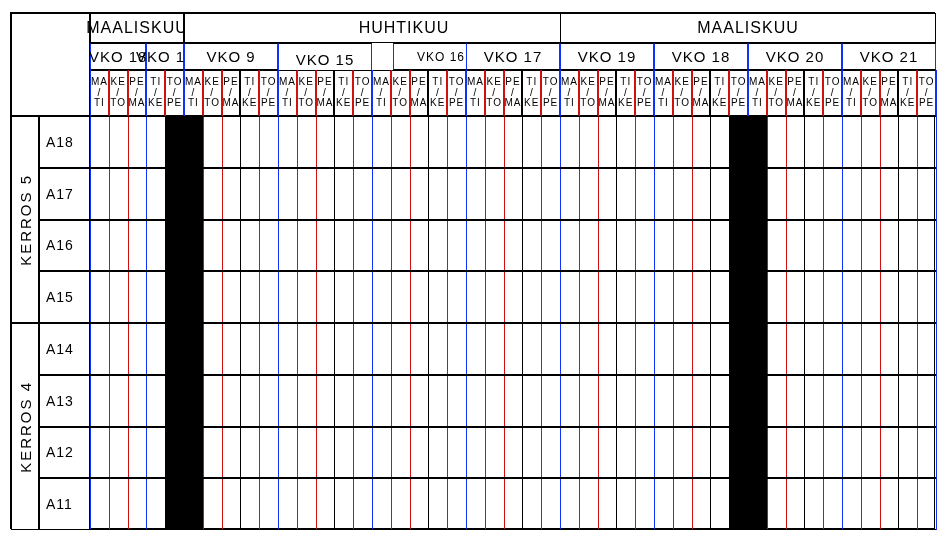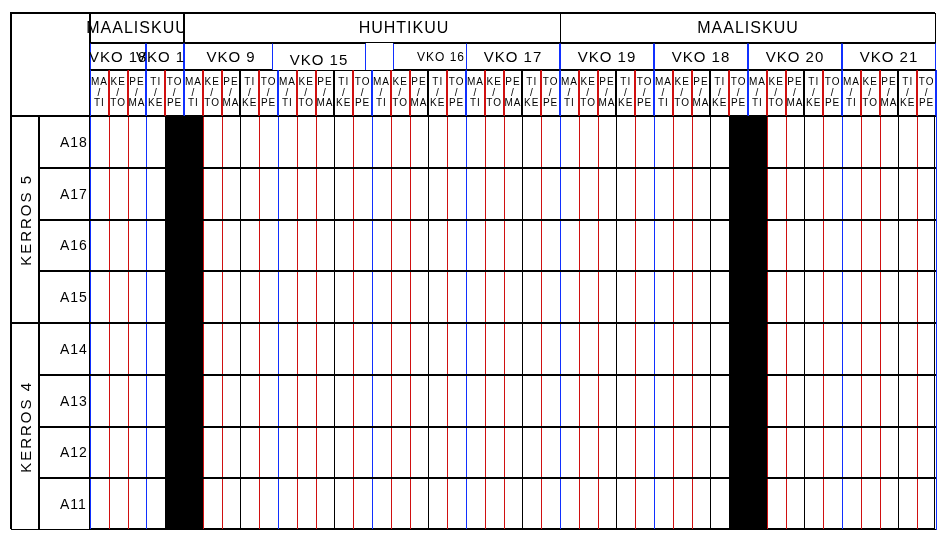--- a/index.html
+++ b/index.html
@@ -33,21 +33,21 @@
     position:absolute;
     border:1px solid #000;
     display:flex;
     align-items:center;
     justify-content:center;
     background:#fff;
     font-size:16px;
     white-space:nowrap;
   }
   .cell.small { font-size:10px; line-height:1.05; text-align:center; }
-  .cell.rowlbl { font-size:14px; justify-content:flex-start; padding-left:20px;}
+  .cell.rowlbl { font-size:14px; justify-content:flex-start; padding-left:6px;}
   .vtxt {
     writing-mode: vertical-rl;
     transform: rotate(180deg);
     font-size:15px;
     letter-spacing:2px;
   }
 
   
   .vlines { position:absolute; left:0; top:0; width:100%; height:100%; pointer-events:none;}
   .vline  { position:absolute; top:0; bottom:0; width:1px; }
@@ -136,21 +136,21 @@
     <div id="monthsRow">
           <div class="cell" style="left: 0px; top: 0px; width: 79px; height: 103px; border-right: 1px solid rgb(0, 0, 0);"></div>
           <div class="cell" style="left: 79px; top: 0px; width: 94px; height: 30px;">MAALISKUU</div>
           <div class="cell" style="left: 173px; top: 0px; width: 440px; height: 30px;">HUHTIKUU</div>
           <div class="cell" style="left: 549px; top: 0px; width: 376px; height: 30px;">MAALISKUU</div>
         </div>
     <div id="weeksRow">
           <div class="cell" style="left: 79px; top: 30px; width: 56.4px; height: 27px; font-size: 15px; border-left: 1px solid rgb(16, 48, 255); border-right: 1px solid rgb(16, 48, 255);">VKO 18</div>
           <div class="cell" style="left: 135.4px; top: 30px; width: 37.6px; height: 27px; font-size: 15px; border-left: 1px solid rgb(16, 48, 255); border-right: 1px solid rgb(16, 48, 255);">VKO 13</div>
           <div class="cell" style="left: 173px; top: 30px; width: 94px; height: 27px; font-size: 15px; border-left: 1px solid rgb(16, 48, 255); border-right: 1px solid rgb(16, 48, 255);">VKO 9</div>
-          <div class="cell" style="left: 261px; top: 30px; width: 94px; height: 33px; font-size: 15px; border-left: 1px solid rgb(16, 48, 255); border-right: 1px solid rgb(16, 48, 255);">VKO 15</div>
+          <div class="cell" style="left: 267px; top: 30px; width: 94px; height: 33px; font-size: 15px; border-left: 1px solid rgb(16, 48, 255); border-right: 1px solid rgb(16, 48, 255);">VKO 15</div>
           <div class="cell" style="left: 382px; top: 30px; width: 96px; height: 27px; font-size: 12px; border-left: 1px solid rgb(16, 48, 255); border-right: 1px solid rgb(16, 48, 255);">VKO 16</div>
           <div class="cell" style="left: 455px; top: 30px; width: 94px; height: 27px; font-size: 15px; border-left: 1px solid rgb(16, 48, 255); border-right: 1px solid rgb(16, 48, 255);">VKO 17</div>
           <div class="cell" style="left: 549px; top: 30px; width: 94px; height: 27px; font-size: 15px; border-left: 1px solid rgb(16, 48, 255); border-right: 1px solid rgb(16, 48, 255);">VKO 19</div>
           <div class="cell" style="left: 643px; top: 30px; width: 94px; height: 27px; font-size: 15px; border-left: 1px solid rgb(16, 48, 255); border-right: 1px solid rgb(16, 48, 255);">VKO 18</div>
           <div class="cell" style="left: 737px; top: 30px; width: 94px; height: 27px; font-size: 15px; border-left: 1px solid rgb(16, 48, 255); border-right: 1px solid rgb(16, 48, 255);">VKO 20</div>
           <div class="cell" style="left: 831px; top: 30px; width: 94px; height: 27px; font-size: 15px; border-left: 1px solid rgb(16, 48, 255); border-right: 1px solid rgb(16, 48, 255);">VKO 21</div>
         </div>
     <div id="daysRow">
           <div class="cell small" style="left: 79px; top: 57px; width: 18.8px; height: 46px; border-left: 1px solid rgb(16, 48, 255); border-right: 1px solid rgb(208, 16, 16);">
             <span style="white-space: pre;">MA

